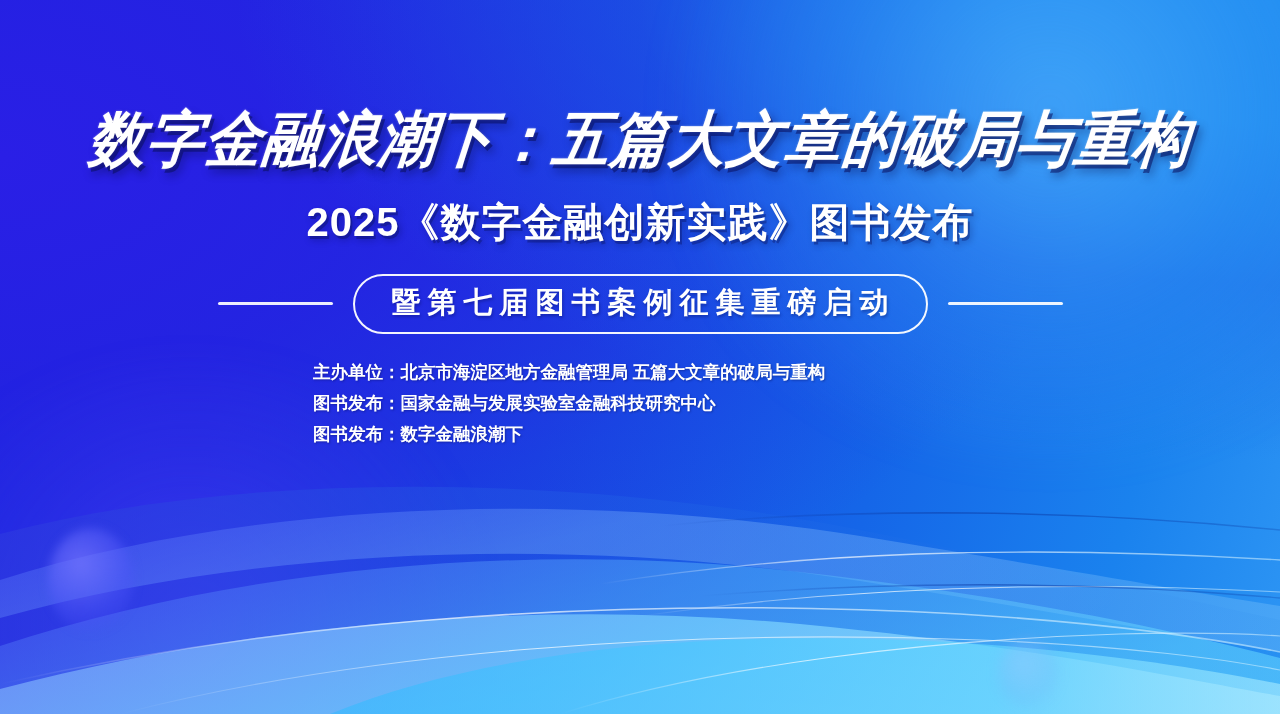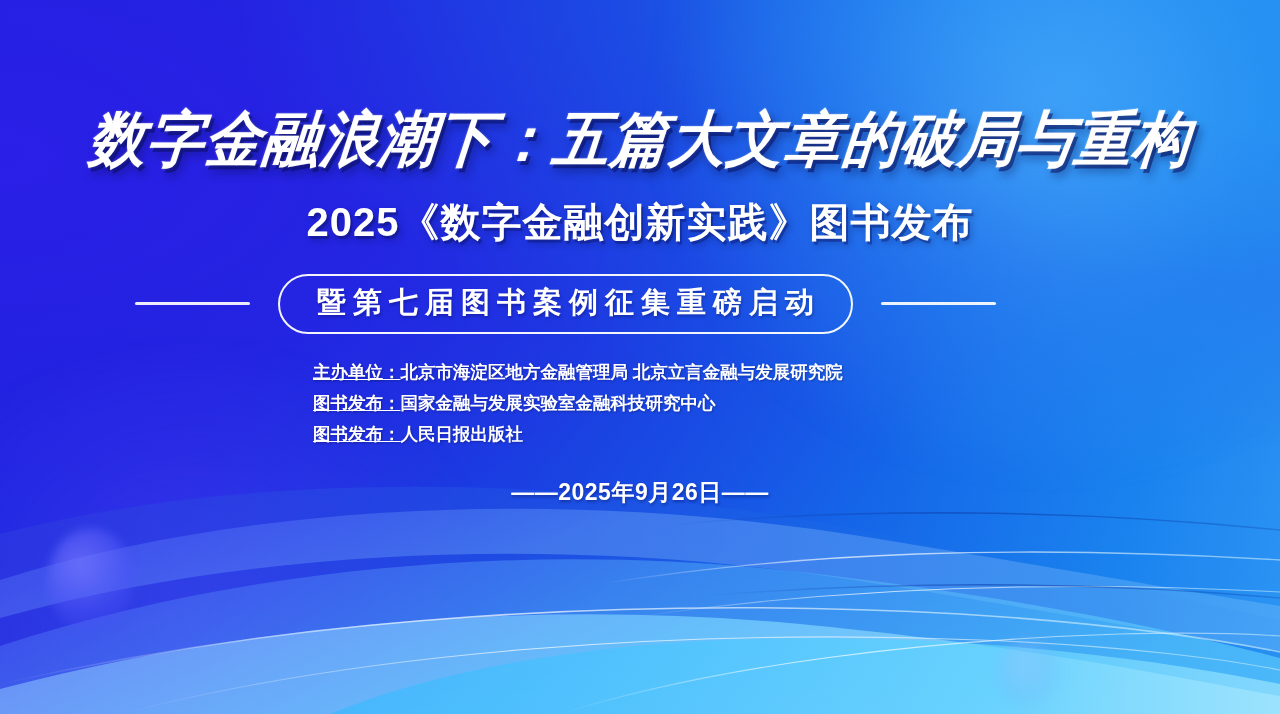--- a/index.html
+++ b/index.html
@@ -78,22 +78,22 @@
     font-weight:700;
     letter-spacing:1px;
     color:#ffffff;
     white-space:nowrap;
     text-shadow:2px 3px 0 rgba(10,20,100,0.40), 3px 4px 7px rgba(6,10,70,0.32);
   }
 
   
   .badge-row {
     margin-top:24px;
-    display:flex; align-items:center; 
-    gap:28px;
+    display:flex; align-items:center; justify-content:center;
+    gap:20px;
     width:1010px;
   }
   .flank-line {
     flex:1 1 auto;
     height:3px;
     background:rgba(255,255,255,0.92);
     border-radius:2px;
     max-width:115px;
   }
   .badge {
@@ -118,21 +118,21 @@
   }
   .org-line {
     font-size:17.5px;
     font-weight:700;
     color:#ffffff;
     line-height:1.78;
     white-space:nowrap;
     text-shadow:1px 1px 2px rgba(8,16,85,0.40);
     display:flex;
   }
-  .org-label { display:inline-block;text-decoration:underline; }
+  .org-label { display:inline-block; }
   .org-value { display:inline-block; }
 
   
   .date-row {
     margin-top:27px;
     display:flex; align-items:center; justify-content:center;
     gap:0px;
   }
   .date-text {
     font-size:23px;
@@ -223,30 +223,27 @@
 
     <div class="badge-row">
       <span class="flank-line"></span>
       <span class="badge">暨第七届图书案例征集重磅启动</span>
       <span class="flank-line"></span>
     </div>
 
     <div class="org-block">
       <div class="org-line">
         <span class="org-label">主办单位：</span>
-        <span class="org-value">北京市海淀区地方金融管理局  北京立言金融与发展研究院</span>
+        <span class="org-value">北京市海淀区地方金融管理局  五篇大文章的破局与重构</span>
       </div>
       <div class="org-line">
         <span class="org-label">图书发布：</span>
         <span class="org-value">国家金融与发展实验室金融科技研究中心</span>
       </div>
       <div class="org-line">
         <span class="org-label">图书发布：</span>
-        <span class="org-value">人民日报出版社</span>
+        <span class="org-value">数字金融浪潮下</span>
       </div>
     </div>
 
-    <div class="date-row">
-      <span class="date-text">——2025年9月26日——</span>
-    </div>
 
   </div>
 </div>
 
 </body></html>

